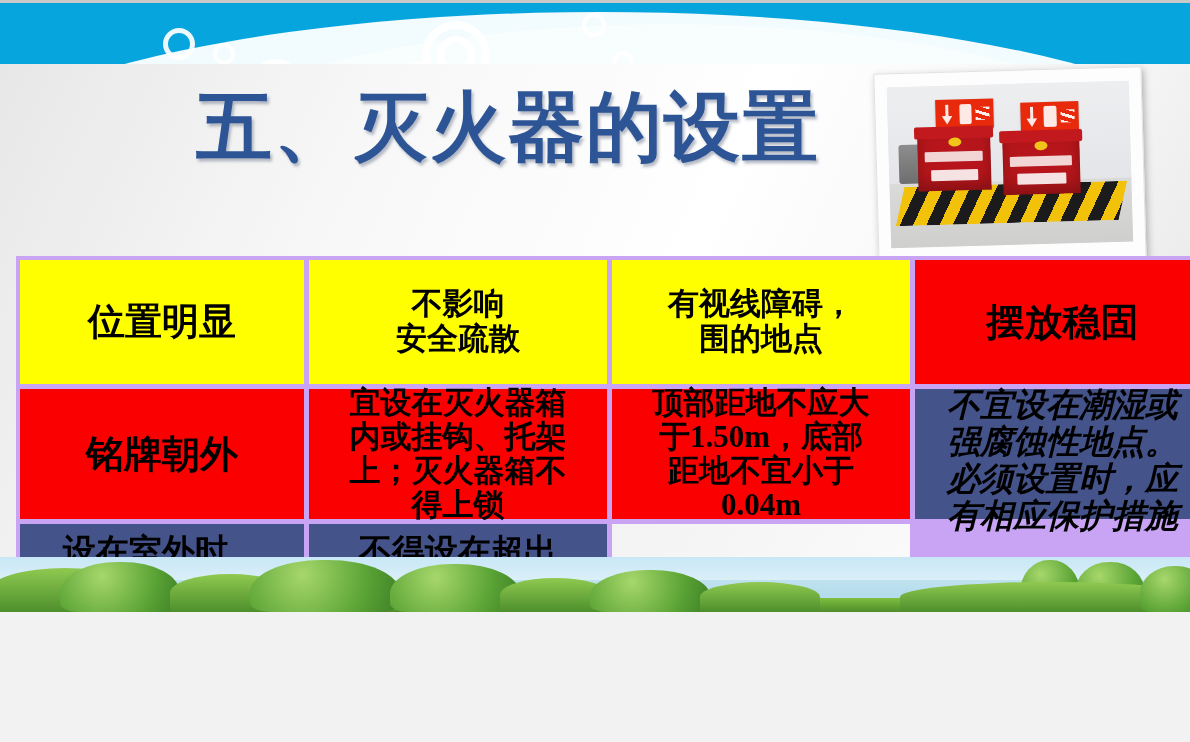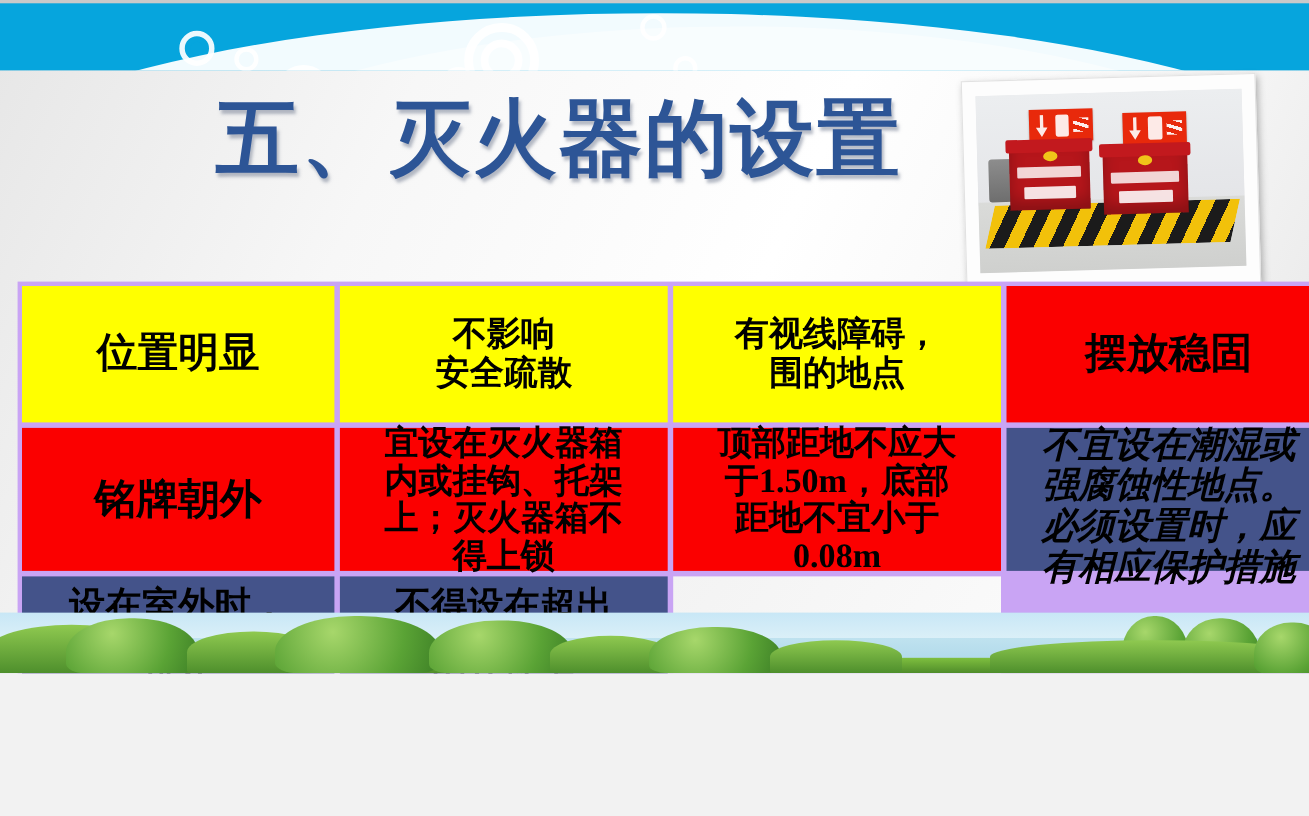--- a/index.html
+++ b/index.html
@@ -257,21 +257,21 @@
       <div class="cell red dense">
         <span class="t">宜设在灭火器箱
 内或挂钩、托架
 上；灭火器箱不
 得上锁</span>
       </div>
       <div class="cell red dense">
         <span class="t">顶部距地不应大
 于1.50m，底部
 距地不宜小于
-0.08m</span>
+0.04m</span>
       </div>
       <div class="cell slate overflow">
         <span class="t">不宜设在潮湿或
 强腐蚀性地点。
 必须设置时，应
 有相应保护措施</span>
       </div>
       <div class="cell slate">
         <span class="t">设在室外时，
 应有相应保护

